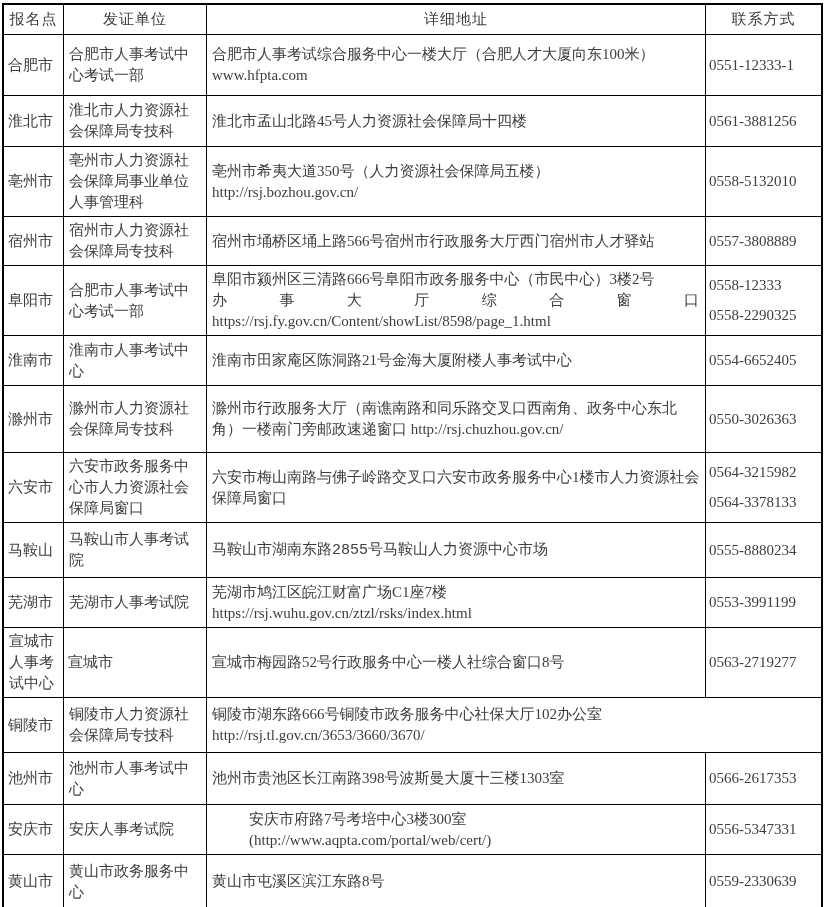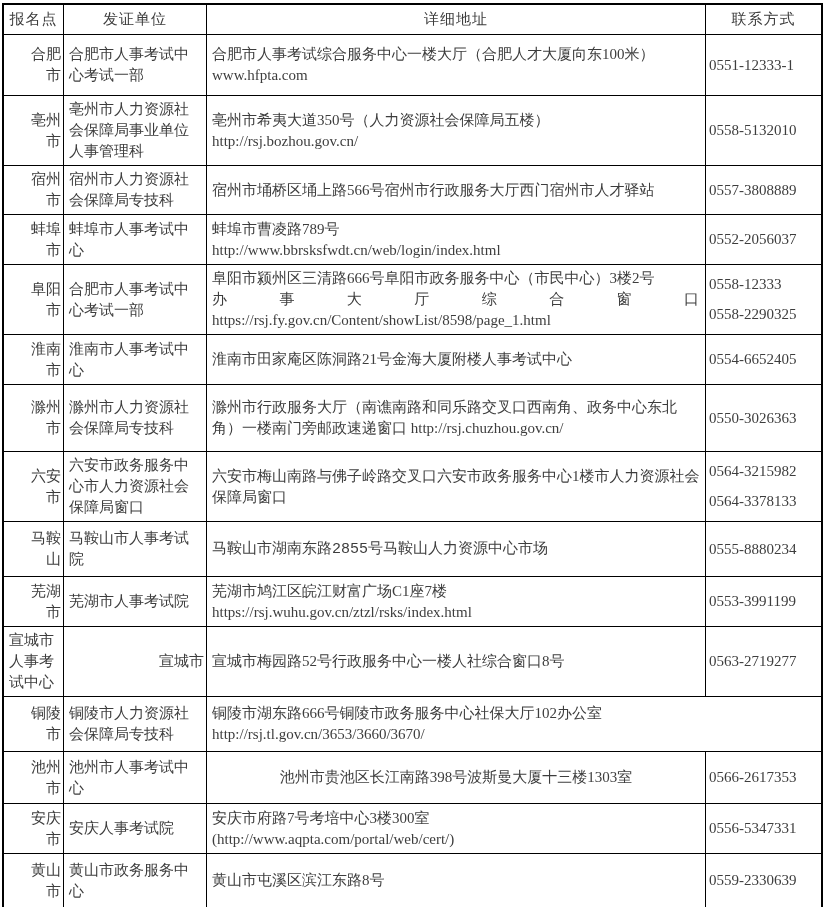--- a/index.html
+++ b/index.html
@@ -35,21 +35,21 @@
     overflow:hidden;
   }
   .cell:last-child{border-right:none;}
   .header .cell{
     justify-content:center;
     align-items:center;
     min-height:29px;
     padding:2px 4px;
     letter-spacing:1px;
   }
-  .city-cell{padding-left:16px;padding-right:2px;text-align:right;}
+  .city-cell{padding-left:4px;padding-right:2px;}
   .unit-cell{}
   .addr-cell{}
   .phone-cell{padding-left:3px;padding-right:2px;}
   .addr-line{width:100%;}
   .addr-line.spread{
     text-align:justify;
     text-align-last:justify;
     letter-spacing:1px;
   }
   .phone-line{white-space:nowrap;}
@@ -71,49 +71,48 @@
         <div class="cell unit-cell">合肥市人事考试中心考试一部</div>
         <div class="cell addr-cell" style="min-height: 60px;">
           <div class="addr-line">合肥市人事考试综合服务中心一楼大厅（合肥人才大厦向东100米）</div>
           <div class="addr-line">www.hfpta.com</div>
         </div>
         <div class="cell phone-cell">
           <div class="phone-line">0551-12333-1</div>
         </div>
       </div>
       <div class="row">
+        <div class="cell city-cell">淮北市</div>
+        <div class="cell unit-cell">淮北市人力资源社会保障局专技科</div>
+        <div class="cell addr-cell" style="min-height: 50px;">
+          <div class="addr-line">淮北市孟山北路45号人力资源社会保障局十四楼</div>
+        </div>
+        <div class="cell phone-cell">
+          <div class="phone-line">0561-3881256</div>
+        </div>
+      </div>
+      <div class="row">
         <div class="cell city-cell">亳州市</div>
         <div class="cell unit-cell">亳州市人力资源社会保障局事业单位人事管理科</div>
         <div class="cell addr-cell" style="min-height: 68px;">
           <div class="addr-line">亳州市希夷大道350号（人力资源社会保障局五楼）</div>
           <div class="addr-line">http://rsj.bozhou.gov.cn/</div>
         </div>
         <div class="cell phone-cell">
           <div class="phone-line">0558-5132010</div>
         </div>
       </div>
       <div class="row">
         <div class="cell city-cell">宿州市</div>
         <div class="cell unit-cell">宿州市人力资源社会保障局专技科</div>
         <div class="cell addr-cell" style="min-height: 45px;">
           <div class="addr-line">宿州市埇桥区埇上路566号宿州市行政服务大厅西门宿州市人才驿站</div>
         </div>
         <div class="cell phone-cell">
           <div class="phone-line">0557-3808889</div>
-        </div>
-      </div>
-      <div class="row">
-        <div class="cell city-cell">蚌埠市</div>
-        <div class="cell unit-cell">蚌埠市人事考试中心</div>
-        <div class="cell addr-cell" style="min-height: 49px;">
-          <div class="addr-line">蚌埠市曹凌路789号</div>
-          <div class="addr-line">http://www.bbrsksfwdt.cn/web/login/index.html</div>
-        </div>
-        <div class="cell phone-cell">
-          <div class="phone-line">0552-2056037</div>
         </div>
       </div>
       <div class="row">
         <div class="cell city-cell">阜阳市</div>
         <div class="cell unit-cell">合肥市人事考试中心考试一部</div>
         <div class="cell addr-cell" style="min-height: 59px;">
           <div class="addr-line">阜阳市颍州区三清路666号阜阳市政务服务中心（市民中心）3楼2号</div>
           <div class="addr-line spread">办事大厅综合窗口</div>
           <div class="addr-line">https://rsj.fy.gov.cn/Content/showList/8598/page_1.html</div>
         </div>
@@ -188,31 +187,31 @@
         <div class="cell city-cell">铜陵市</div>
         <div class="cell unit-cell">铜陵市人力资源社会保障局专技科</div>
         <div class="cell addr-cell" style="min-height: 54px;">
           <div class="addr-line">铜陵市湖东路666号铜陵市政务服务中心社保大厅102办公室</div>
           <div class="addr-line">http://rsj.tl.gov.cn/3653/3660/3670/</div>
         </div>
       </div>
       <div class="row">
         <div class="cell city-cell">池州市</div>
         <div class="cell unit-cell">池州市人事考试中心</div>
-        <div class="cell addr-cell" style="min-height: 51px; text-align: center;">
+        <div class="cell addr-cell" style="min-height: 51px;">
           <div class="addr-line">池州市贵池区长江南路398号波斯曼大厦十三楼1303室</div>
         </div>
         <div class="cell phone-cell">
           <div class="phone-line">0566-2617353</div>
         </div>
       </div>
       <div class="row">
         <div class="cell city-cell">安庆市</div>
         <div class="cell unit-cell">安庆人事考试院</div>
-        <div class="cell addr-cell" style="min-height: 49px;">
+        <div class="cell addr-cell" style="min-height: 49px; margin-left: 37px;">
           <div class="addr-line">安庆市府路7号考培中心3楼300室</div>
           <div class="addr-line">(http://www.aqpta.com/portal/web/cert/)</div>
         </div>
         <div class="cell phone-cell">
           <div class="phone-line">0556-5347331</div>
         </div>
       </div>
       <div class="row">
         <div class="cell city-cell">黄山市</div>
         <div class="cell unit-cell">黄山市政务服务中心</div>

